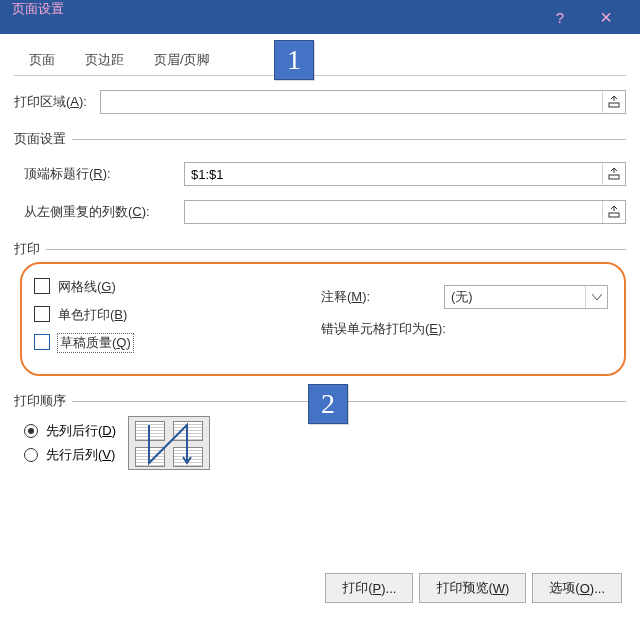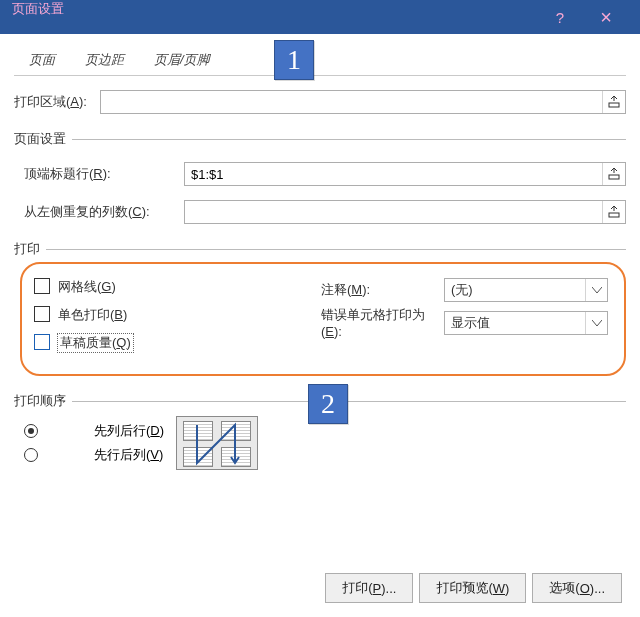--- a/index.html
+++ b/index.html
@@ -35,21 +35,20 @@
     border-bottom: 1px solid #c9c9c9;
     height: 32px;
     position: relative;
   }
   .tab {
     padding: 6px 14px 0 14px;
     color: #444;
     border: 1px solid transparent;
     border-bottom: none;
     height: 32px;
-    font-style: italic;
   }
   .tab.active {
     border: 1px solid #c9c9c9;
     border-bottom: 1px solid #fff;
     background: #fff;
     position: relative;
     top: 1px;
   }
   .callout {
     position: absolute;
@@ -98,23 +97,23 @@
   .chk-row.hilite .chk-label { outline:1px dotted #666; padding:0 2px; }
   .combo {
     display:flex; align-items:center; border:1px solid #adadad; height:24px; background:#fff;
     width:180px;
   }
   .combo .val { flex:1; padding:0 6px; color:#333; }
   .combo .drop {
     width:22px; height:22px; border-left:1px solid #d4d4d4;
     display:flex; align-items:center; justify-content:center; color:#555;
   }
-  .pc-row { display:flex; align-items:center; margin:4px 0; }
+  .pc-row { display:flex; align-items:center; margin:11px 0; }
   .pc-row .label { width:135px; }
-  .radio-row { display:flex; align-items:center; margin:6px 0;gap:48px; }
+  .radio-row { display:flex; align-items:center; margin:6px 0; }
   .radio {
     width:14px; height:14px; border:1px solid #333; border-radius:50%; margin-right:8px; background:#fff;
     display:flex; align-items:center; justify-content:center;
   }
   .radio.checked::after {
     content:""; width:6px; height:6px; border-radius:50%; background:#333;
   }
   .order-fig {
     width:82px; height:54px; border:1px solid #8a8a8a; background:#e9e9e9;
     position:relative; margin-left:12px;
@@ -225,28 +224,20 @@
             <span class="val">(无)</span>
             <span class="drop">
                 <svg width="10" height="6" viewBox="0 0 10 6">
                   <path d="M0 0 L5 6 L10 0" fill="none" stroke="#555"></path>
                 </svg>
               </span>
           </div>
         </div>
         <div class="pc-row">
           <span class="label">错误单元格打印为(<span class="under">E</span>):</span>
-          <div class="combo">
-            <span class="val">显示值</span>
-            <span class="drop">
-                <svg width="10" height="6" viewBox="0 0 10 6">
-                  <path d="M0 0 L5 6 L10 0" fill="none" stroke="#555"></path>
-                </svg>
-              </span>
-          </div>
         </div>
       </div>
     </div>
     <div class="callout" style="left:308px; top:350px;">
         <span>2</span>
       </div>
   </fieldset>
 
   <fieldset class="flat">
     <legend>打印顺序</legend>

